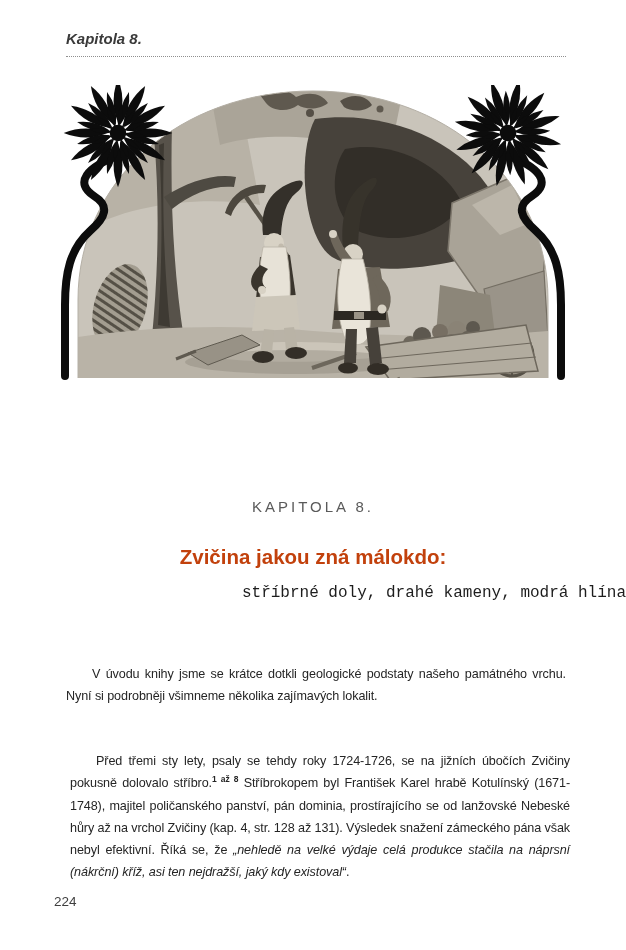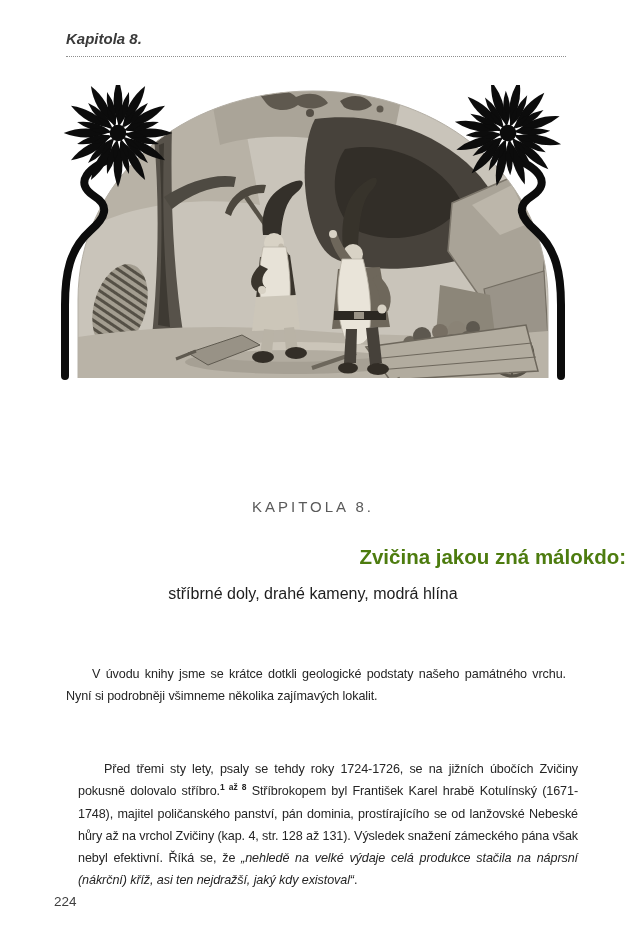--- a/index.html
+++ b/index.html
@@ -8,31 +8,31 @@
 
   .running-header{position:absolute;left:66px;top:30px;font-size:15px;font-style:italic;font-weight:600;color:#3a3a3a;}
   .header-rule{position:absolute;left:66px;right:60px;top:56px;border-top:1px dotted #8f8f8f;height:0;}
 
   .figure{position:absolute;left:60px;top:85px;width:506px;margin:0;}
   .figure svg{display:block;}
   .figure figcaption{margin-top:13px;font-size:12.5px;color:#8f8f8f;}
 
   .kicker{position:absolute;left:0;top:498px;width:100%;text-align:center;
           font-size:15px;letter-spacing:3px;color:#5a5a5a;}
-  .chapter-title{position:absolute;left:0;top:545px;width:100%;text-align:right;margin:0;
-          font-size:20.5px;font-weight:bold;color:#4d7c0f;}
-  .subtitle{position:absolute;left:0;top:580px;width:100%;text-align:center;
-          font-size:16px;line-height:27px;color:#1d1d1d;}
+  .chapter-title{position:absolute;left:0;top:545px;width:100%;text-align:center;margin:0;
+          font-size:20.5px;font-weight:bold;color:#c2410c;}
+  .subtitle{position:absolute;left:0;top:580px;width:100%;text-align:right;
+          font-size:16px;line-height:27px;color:#1d1d1d;font-family:Liberation Mono, monospace;}
 
   .intro{position:absolute;left:66px;top:663px;width:500px;margin:0;
          font-size:12.6px;line-height:22px;text-align:justify;text-indent:26px;
          letter-spacing:-0.1px;color:#252525;}
   .section-heading{position:absolute;left:66px;top:725px;margin:0;
          font-size:13.5px;font-weight:bold;letter-spacing:2.3px;color:#161616;}
-  .body-paragraph{position:absolute;left:66px;top:746px;width:500px;margin:12px;
+  .body-paragraph{position:absolute;left:66px;top:746px;width:500px;margin:4px;
          font-size:12.6px;line-height:22.3px;text-align:justify;text-indent:26px;
          letter-spacing:-0.1px;color:#252525;}
   .body-paragraph sup{font-size:8.5px;font-weight:bold;line-height:0;}
   .body-paragraph em{font-style:italic;}
 
   .page-number{position:absolute;left:54px;top:894px;font-size:13.5px;color:#3f3f3f;}
 </style>
 </head>
 <body>
 

